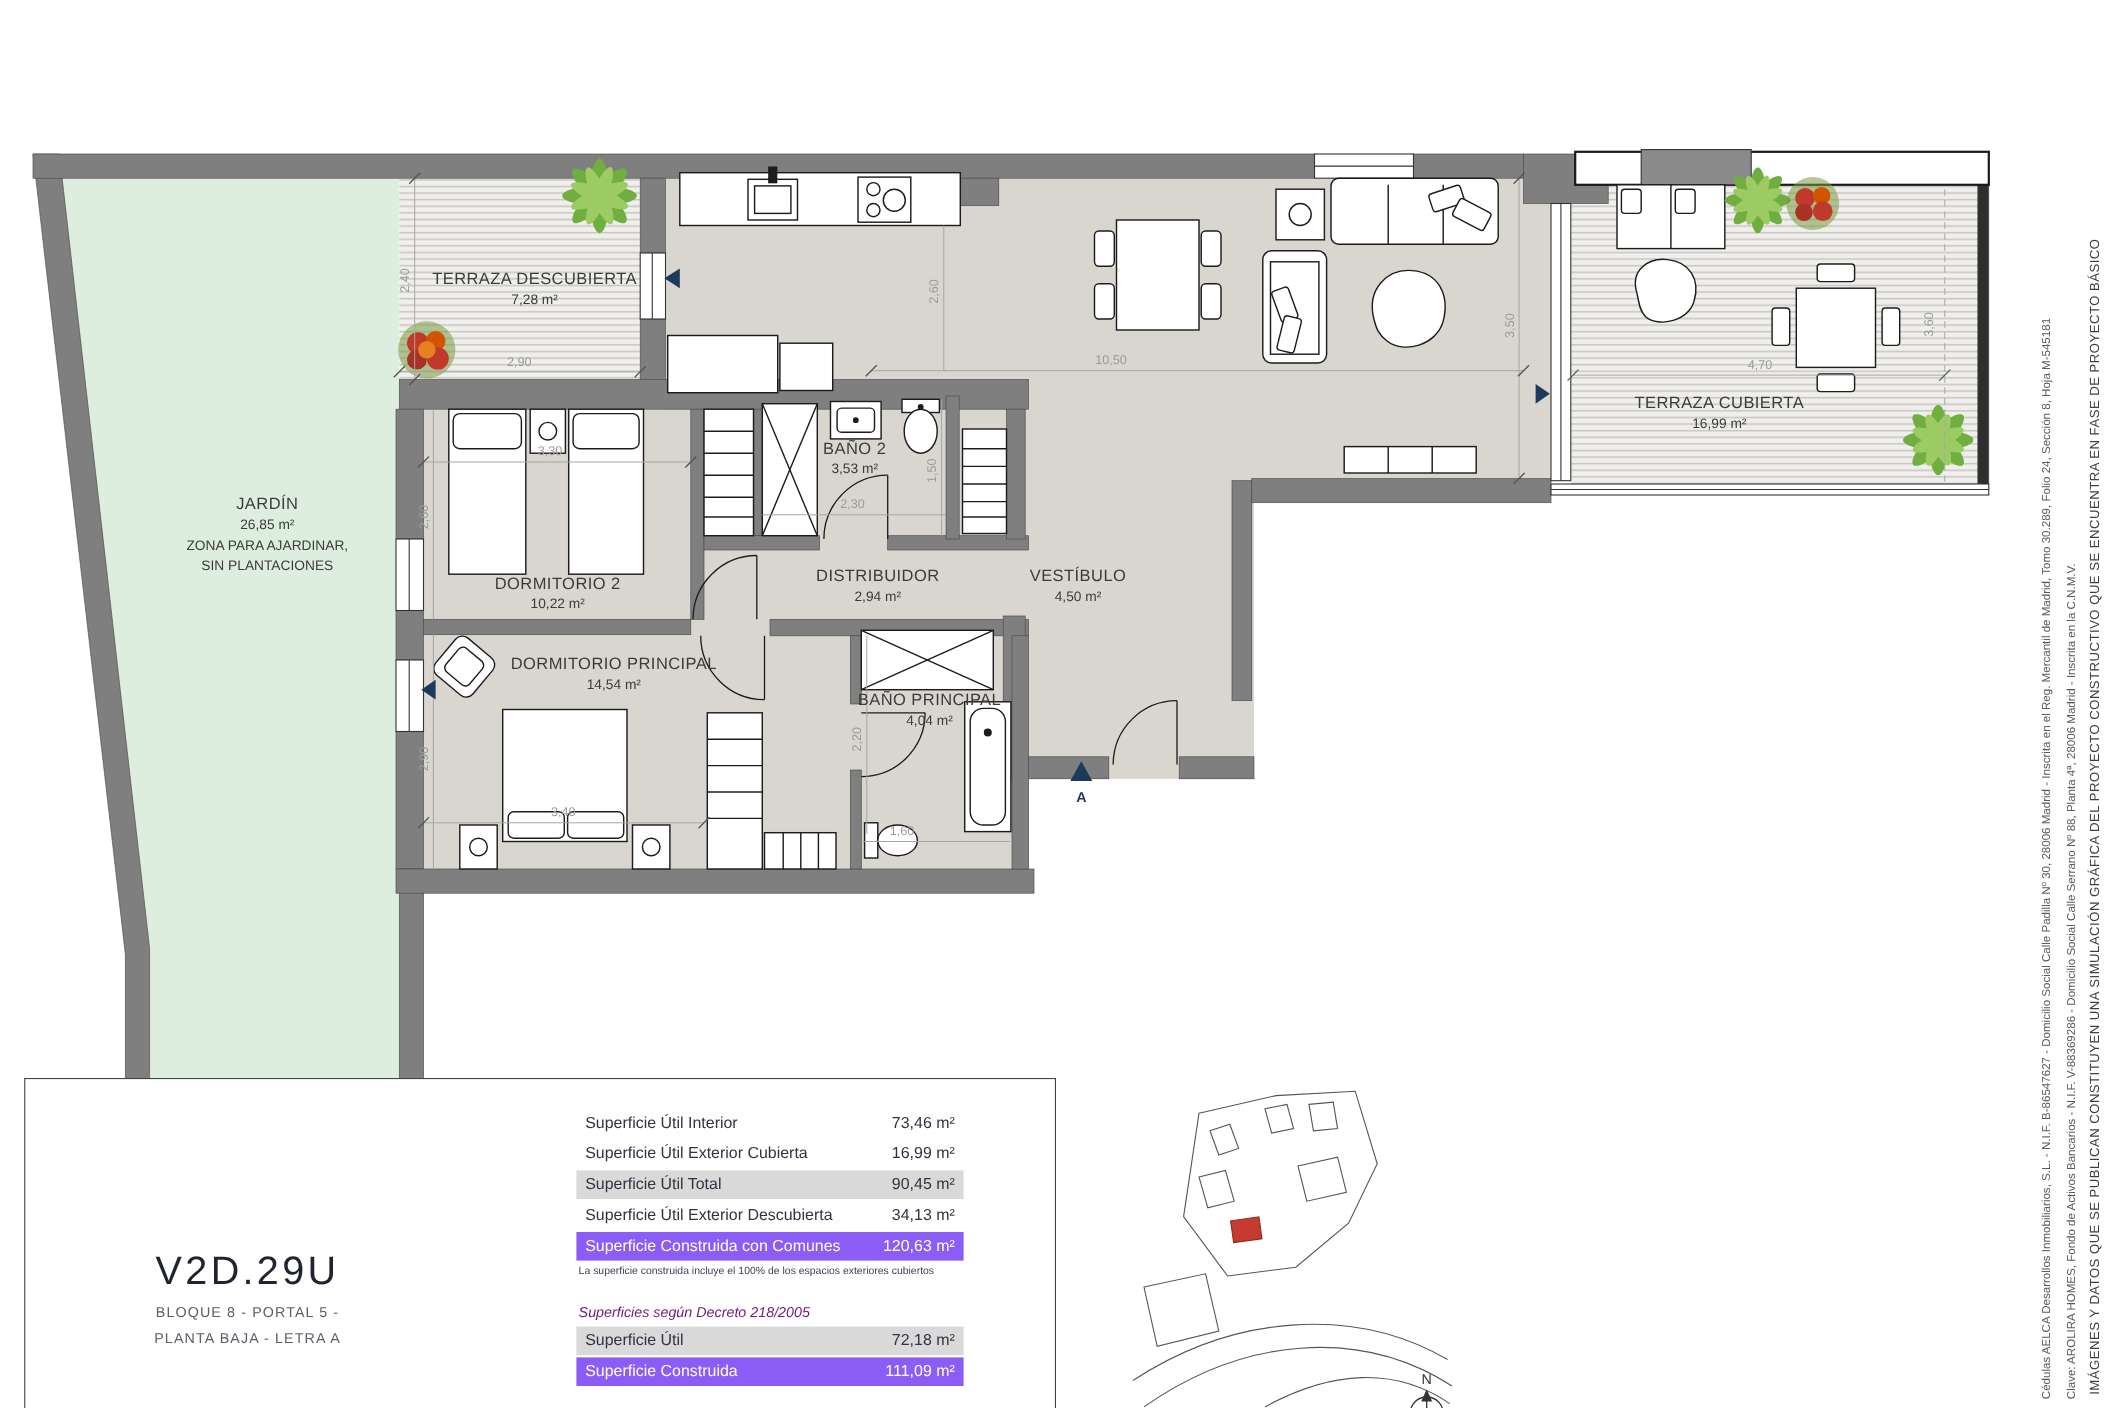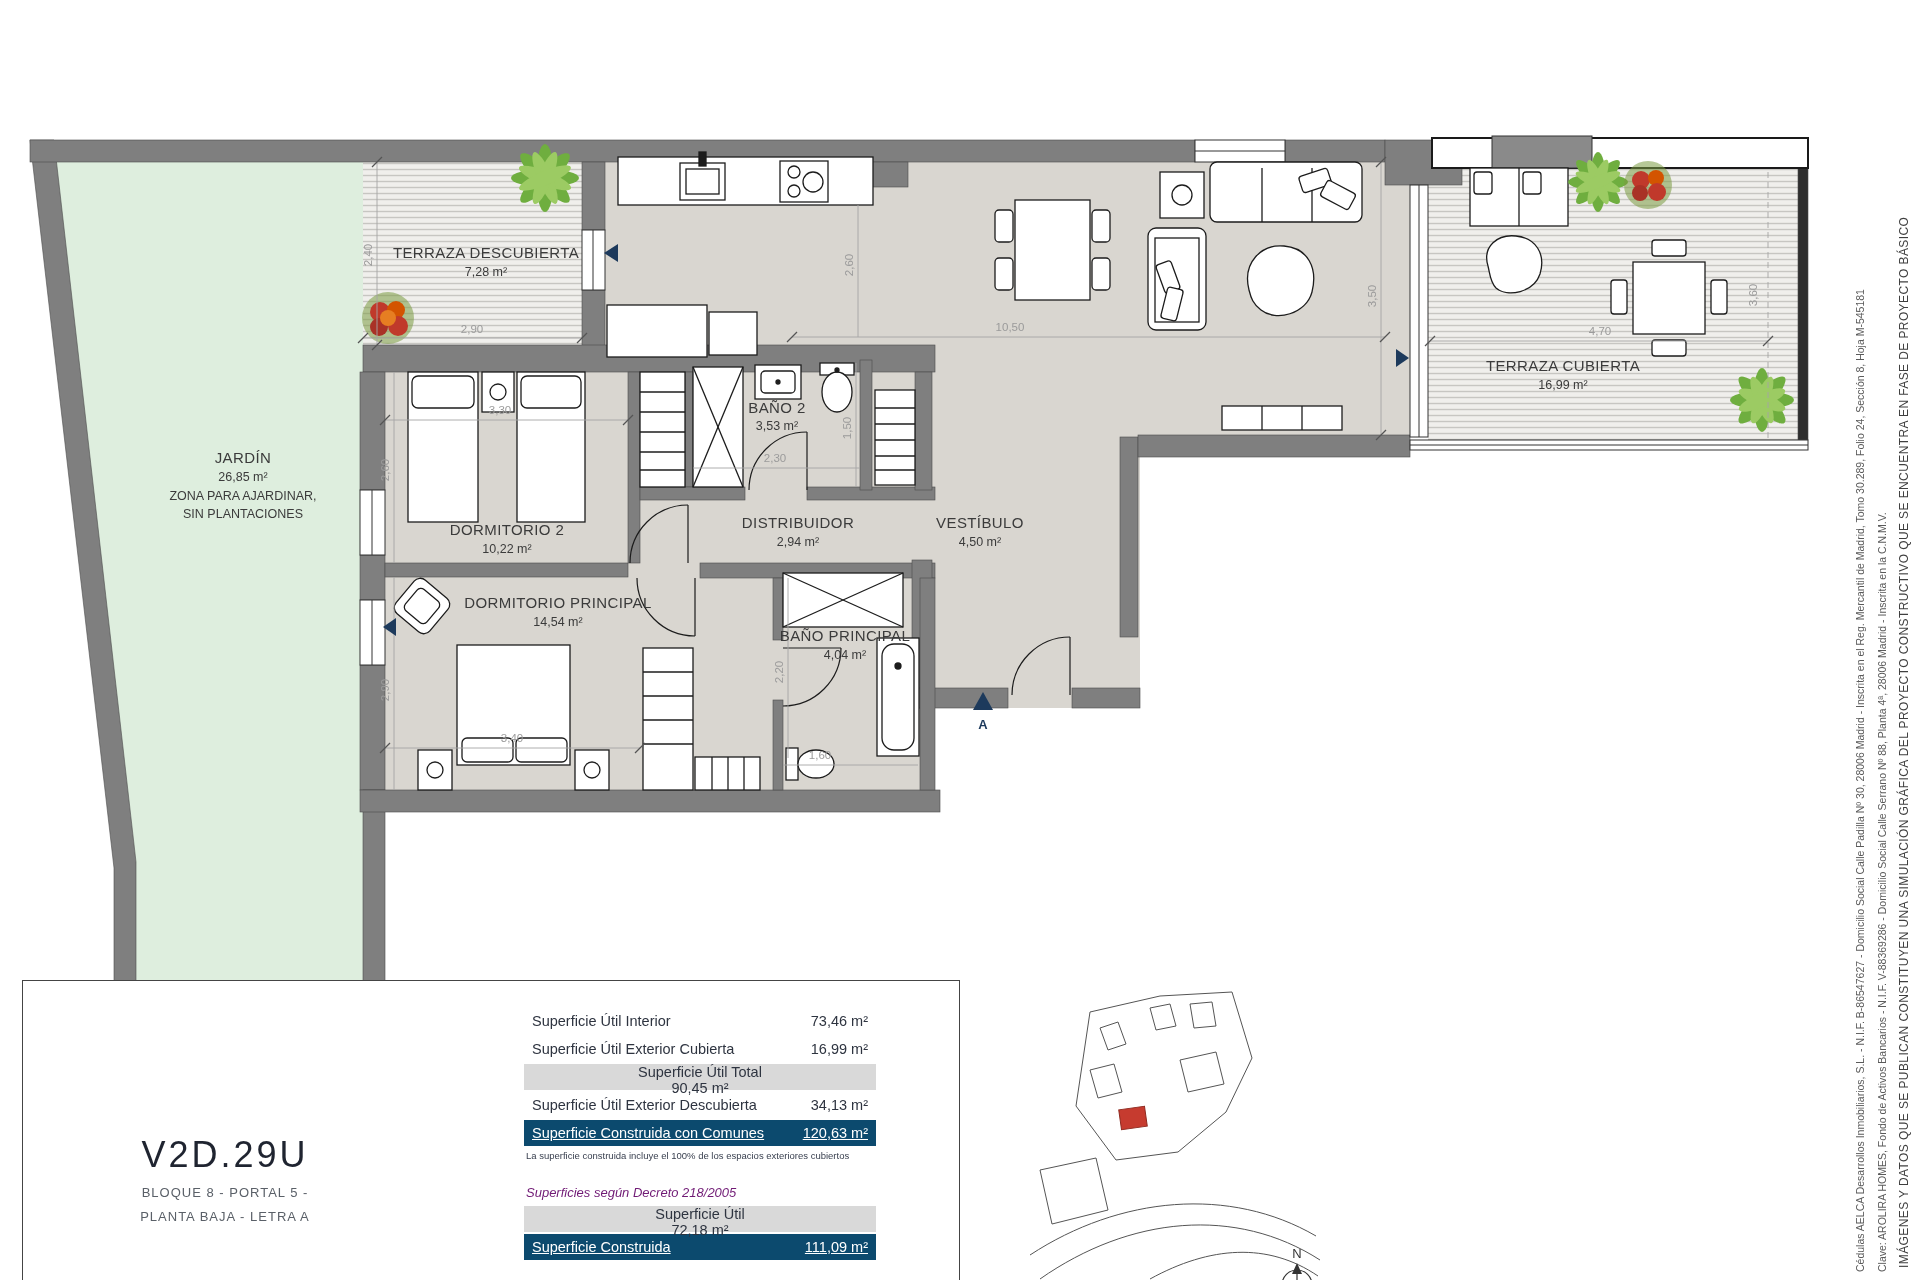--- a/index.html
+++ b/index.html
@@ -22,22 +22,22 @@
   
   .panel-box{position:absolute;left:22px;top:980px;width:936px;height:306px;
              border:1px solid #444;background:#fff;}
   .unit-block{position:absolute;left:90px;top:1118px;width:270px;text-align:center;}
   .unit-code{font-size:36px;color:#1f2430;letter-spacing:3px;margin-top:16px;}
   .unit-sub{font-size:13px;color:#5a6068;letter-spacing:1px;margin-top:9px;}
   .areas{position:absolute;left:524px;top:1008px;width:352px;}
   .arow{display:flex;justify-content:space-between;align-items:center;
         height:26px;padding:0 8px;font-size:14.5px;color:#2e3440;margin-bottom:2px;}
   .arow .val{}
-  .arow.gray{background:#d9d9d9;flex-direction:column;}
-  .arow.navy{background:#0c4a6e;color:#ffffff;text-decoration:underline;}
+  .arow.gray{background:#d9d9d9;}
+  .arow.navy{background:#8b5cf6;color:#ffffff;}
   .anote{font-size:9.5px;color:#3a4150;padding:2px 2px 0 2px;}
   .aheading{font-size:13px;color:#701a75;padding:0 2px;margin-top:24px;margin-bottom:6px;font-style:italic;}
 </style>
 </head>
 <body>
 
 <div class="stage">
 
 <svg width="1920" height="1280" viewBox="0 0 1920 1280">
   <defs>

